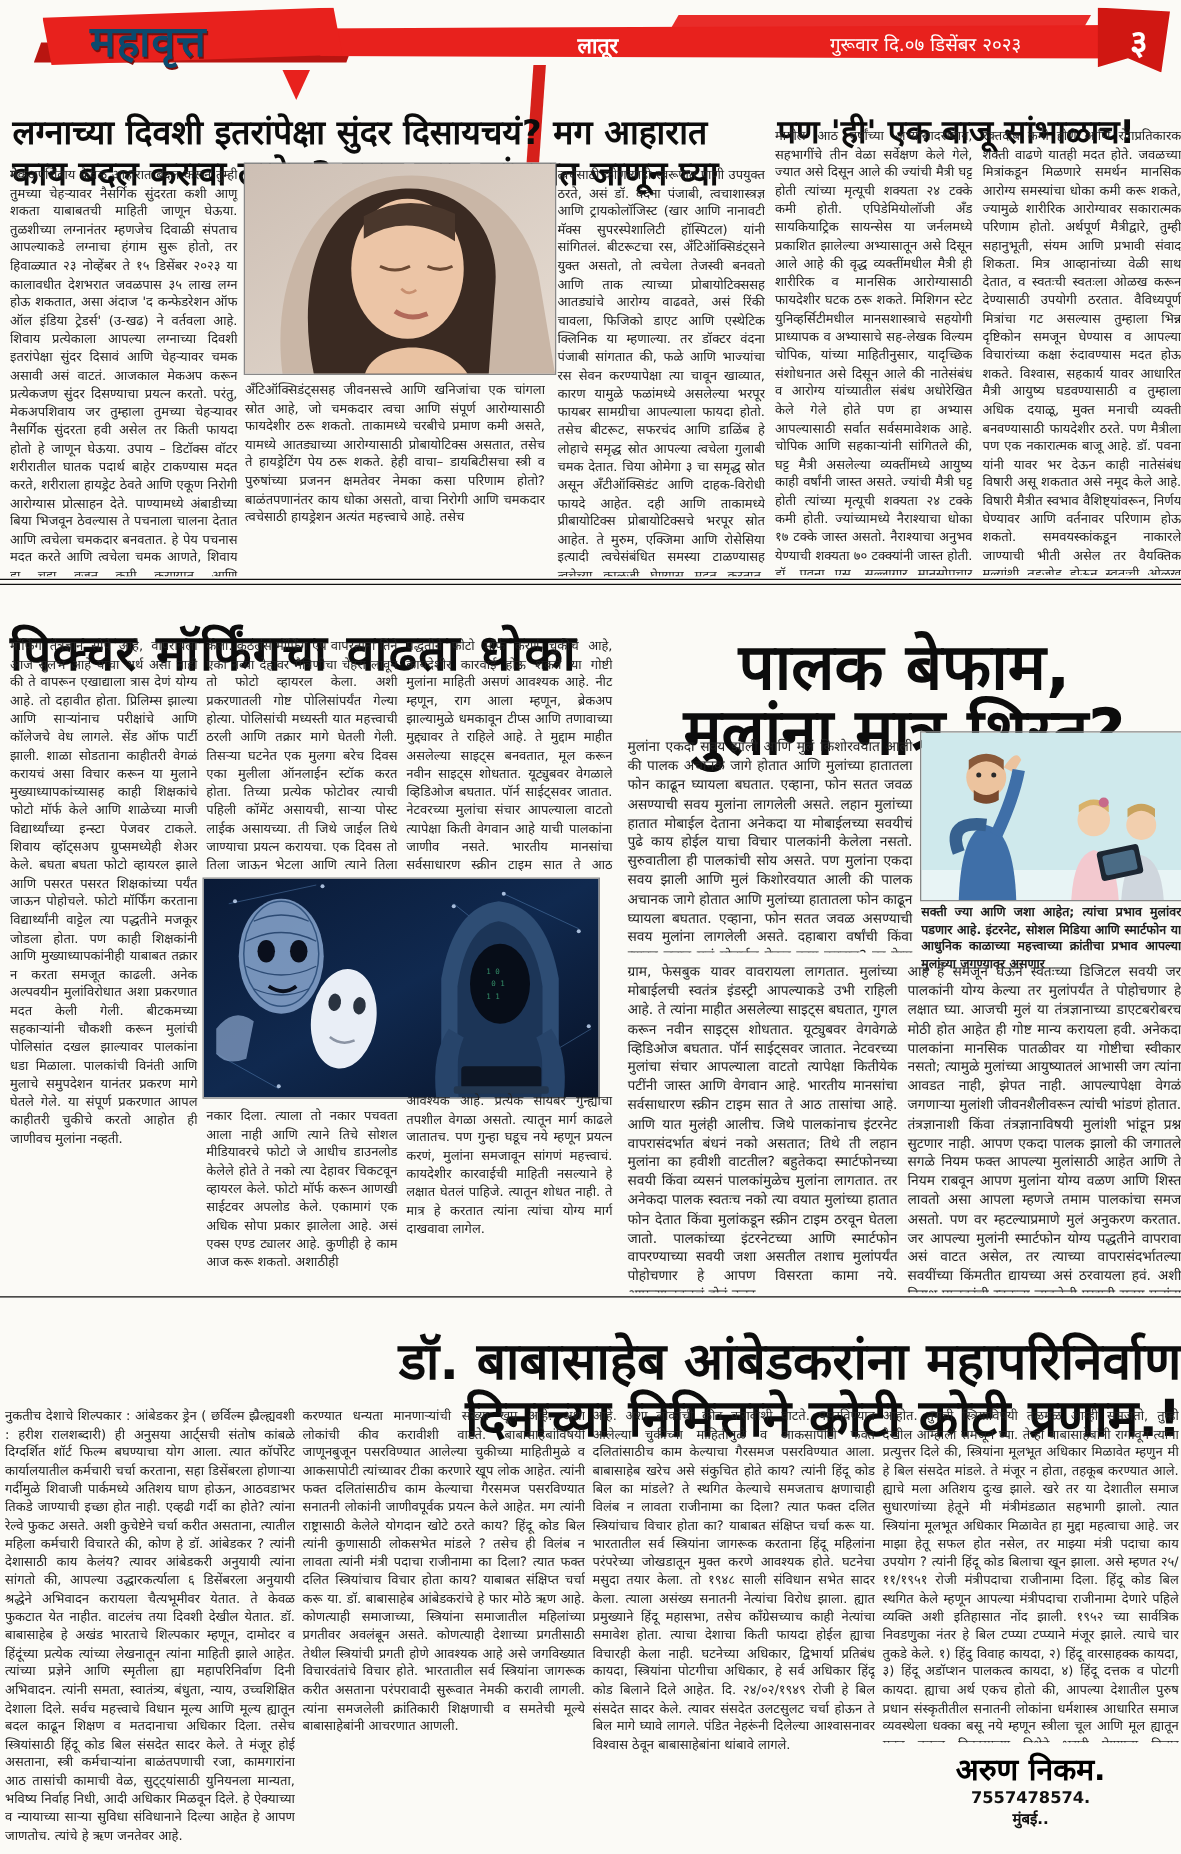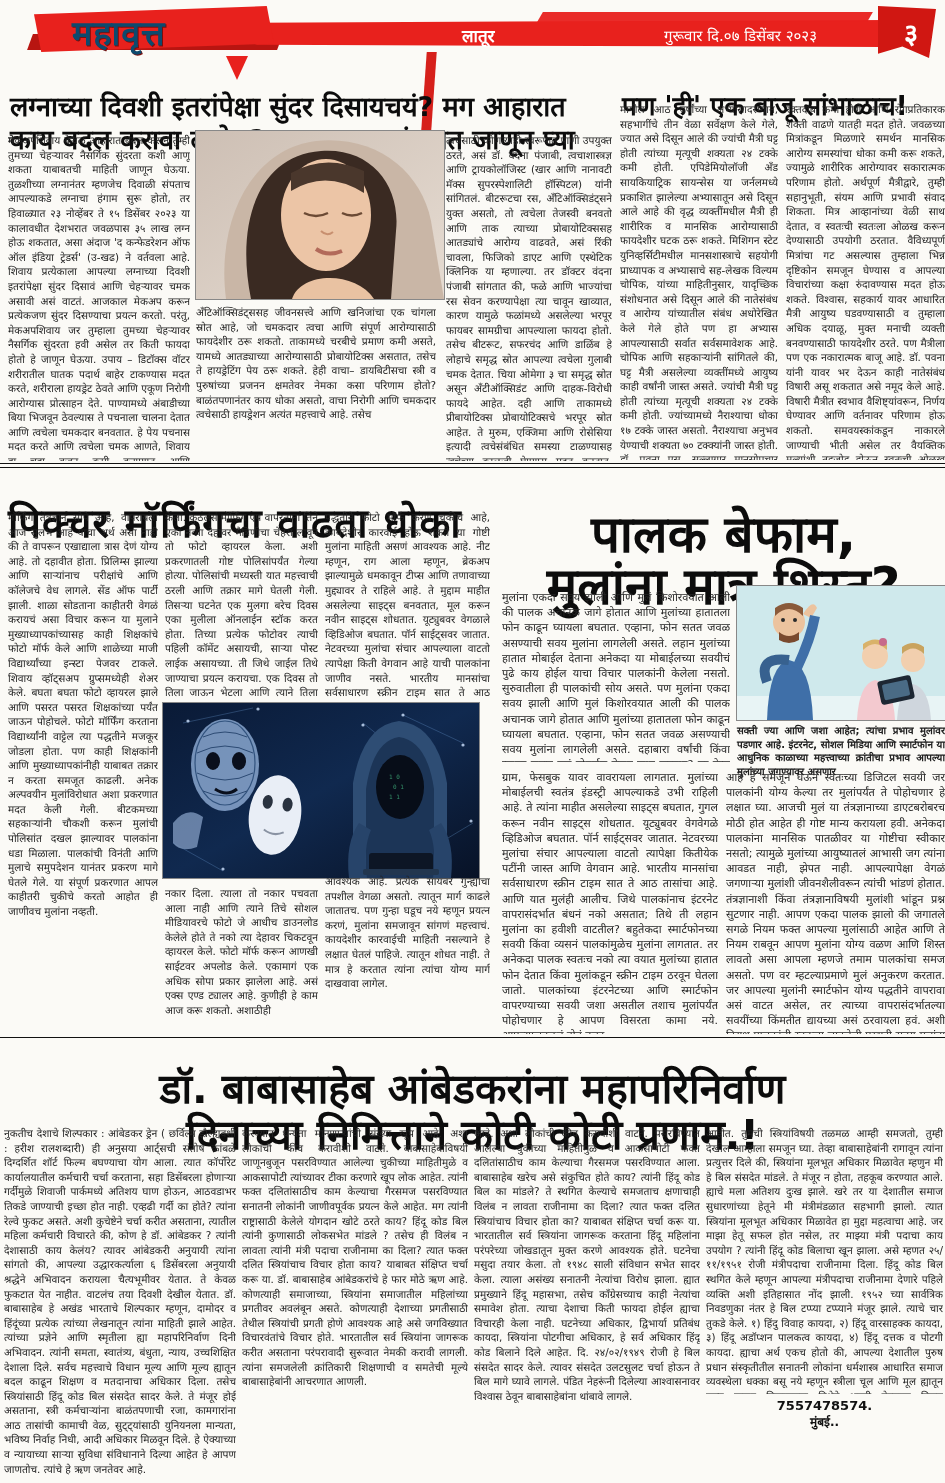--- a/index.html
+++ b/index.html
@@ -15,21 +15,21 @@
   .page-num-fold{background:#d01712;clip-path:polygon(0 0,100% 6%,88% 100%,42% 78%,0 92%);}
   .page-num{color:#fff;font-size:27px;font-weight:bold;}
   .red-tail{background:#d6201b;}
   .red-v{width:0;height:0;border-left:11px solid transparent;border-right:11px solid transparent;border-top:24px solid #e8211d;}
   
   .hl{font-weight:bold;color:#0c0c0c;line-height:1.22;margin-top:27px;}
   .hl-main{font-size:27px;}
   .hl-right{font-size:26px;}
   .hl-morph{font-size:40px;letter-spacing:1px;}
   .hl-parent{font-size:51px;text-align:center;line-height:1.25;}
-  .hl-tribute{font-size:41px;text-align:center;line-height:1.12;}
+  .hl-tribute{font-size:41px;text-align:right;line-height:1.12;}
   
   .col{position:absolute;font-size:10.4px;line-height:14.6px;text-align:justify;color:#242424;overflow:hidden;word-break:break-word;}
   .col-first::first-letter{font-weight:bold;}
   .caption{font-size:10px;line-height:13.5px;font-weight:bold;color:#202020;text-align:justify;}
   .rule-h{background:#111;height:1px;}
   .rule-double{border-top:1.5px solid #111;border-bottom:1.5px solid #111;height:3px;}
   
   .sig-name{font-size:24px;font-weight:bold;text-align:center;color:#000;}
   .sig-phone{font-size:13px;font-weight:bold;text-align:center;color:#111;}
   .sig-city{font-size:12px;font-weight:bold;text-align:center;color:#111;}
@@ -194,15 +194,16 @@
 
 <div class="abs hl hl-tribute" style="left:0;top:1040px;width:945px;">डॉ. बाबासाहेब आंबेडकरांना महापरिनिर्वाण</div>
 <div class="abs hl hl-tribute" style="left:0;top:1086px;width:945px;">दिनाच्या निमित्ताने कोटी कोटी प्रणाम.!</div>
 
 <div class="col" style="left:4px;top:1126px;width:232px;height:352px;">नुकतीच देशाचे शिल्पकार : आंबेडकर ड्रेन ( छर्विल्म झ्रैल्ह्यवशी : हरीश रालशब्दारी) ही अनुसया आर्ट्सची संतोष कांबळे दिग्दर्शित शॉर्ट फिल्म बघण्याचा योग आला. त्यात कॉर्पोरेट कार्यालयातील कर्मचारी चर्चा करताना, सहा डिसेंबरला होणाऱ्या गर्दीमुळे शिवाजी पार्कमध्ये अतिशय घाण होऊन, आठवडाभर तिकडे जाण्याची इच्छा होत नाही. एव्हढी गर्दी का होते? त्यांना रेल्वे फुकट असते. अशी कुचेष्टेने चर्चा करीत असताना, त्यातील महिला कर्मचारी विचारते की, कोण हे डॉ. आंबेडकर ? त्यांनी देशासाठी काय केलंय? त्यावर आंबेडकरी अनुयायी त्यांना सांगतो की, आपल्या उद्धारकर्त्याला ६ डिसेंबरला अनुयायी श्रद्धेने अभिवादन करायला चैत्यभूमीवर येतात. ते केवळ फुकटात येत नाहीत. वाटलंच तया दिवशी देखील येतात. डॉ. बाबासाहेब हे अखंड भारताचे शिल्पकार म्हणून, दामोदर व हिंदूंच्या प्रत्येक त्यांच्या लेखनातून त्यांना माहिती झाले आहेत. त्यांच्या प्रज्ञेने आणि स्मृतीला ह्या महापरिनिर्वाण दिनी अभिवादन. त्यांनी समता, स्वातंत्र्य, बंधुता, न्याय, उच्चशिक्षित देशाला दिले. सर्वच महत्त्वाचे विधान मूल्य आणि मूल्य ह्यातून बदल काढून शिक्षण व मतदानाचा अधिकार दिला. तसेच स्त्रियांसाठी हिंदू कोड बिल संसदेत सादर केले. ते मंजूर होई असताना, स्त्री कर्मचाऱ्यांना बाळंतपणाची रजा, कामगारांना आठ तासांची कामाची वेळ, सुट्ट्यांसाठी युनियनला मान्यता, भविष्य निर्वाह निधी, आदी अधिकार मिळवून दिले. हे ऐक्याच्या व न्यायाच्या साऱ्या सुविधा संविधानाने दिल्या आहेत हे आपण जाणतोच. त्यांचे हे ऋण जनतेवर आहे.</div>
 <div class="col" style="left:242px;top:1126px;width:226px;height:352px;">करण्यात धन्यता मानणाऱ्यांची संख्या खूप आहे. अशा लोकांची कीव करावीशी वाटते. बाबासाहेबांविषयी जाणूनबुजून पसरविण्यात आलेल्या चुकीच्या माहितीमुळे व आकसापोटी त्यांच्यावर टीका करणारे खूप लोक आहेत. त्यांनी फक्त दलितांसाठीच काम केल्याचा गैरसमज पसरविण्यात सनातनी लोकांनी जाणीवपूर्वक प्रयत्न केले आहेत. मग त्यांनी राष्ट्रासाठी केलेले योगदान खोटे ठरते काय? हिंदू कोड बिल त्यांनी कुणासाठी लोकसभेत मांडले ? तसेच ही विलंब न लावता त्यांनी मंत्री पदाचा राजीनामा का दिला? त्यात फक्त दलित स्त्रियांचाच विचार होता काय? याबाबत संक्षिप्त चर्चा करू या. डॉ. बाबासाहेब आंबेडकरांचे हे फार मोठे ऋण आहे. कोणत्याही समाजाच्या, स्त्रियांना समाजातील महिलांच्या प्रगतीवर अवलंबून असते. कोणत्याही देशाच्या प्रगतीसाठी तेथील स्त्रियांची प्रगती होणे आवश्यक आहे असे जगविख्यात विचारवंतांचे विचार होते. भारतातील सर्व स्त्रियांना जागरूक करीत असताना परंपरावादी सुरूवात नेमकी करावी लागली. त्यांना समजलेली क्रांतिकारी शिक्षणाची व समतेची मूल्ये बाबासाहेबांनी आचरणात आणली.</div>
 <div class="col" style="left:474px;top:1126px;width:226px;height:352px;">आहे. अशा लोकांची कीव करावीशी वाटते. पसरविण्यात आलेल्या चुकीच्या माहितीमुळे व आकसापोटी फक्त दलितांसाठीच काम केल्याचा गैरसमज पसरविण्यात आला. बाबासाहेब खरेच असे संकुचित होते काय? त्यांनी हिंदू कोड बिल का मांडले? ते स्थगित केल्याचे समजताच क्षणाचाही विलंब न लावता राजीनामा का दिला? त्यात फक्त दलित स्त्रियांचाच विचार होता का? याबाबत संक्षिप्त चर्चा करू या. भारतातील सर्व स्त्रियांना जागरूक करताना हिंदू महिलांना परंपरेच्या जोखडातून मुक्त करणे आवश्यक होते. घटनेचा मसुदा तयार केला. तो १९४८ साली संविधान सभेत सादर केला. त्याला असंख्य सनातनी नेत्यांचा विरोध झाला. ह्यात प्रमुख्याने हिंदू महासभा, तसेच काँग्रेसच्याच काही नेत्यांचा समावेश होता. त्याचा देशाचा किती फायदा होईल ह्याचा विचारही केला नाही. घटनेच्या अधिकार, द्विभार्या प्रतिबंध कायदा, स्त्रियांना पोटगीचा अधिकार, हे सर्व अधिकार हिंदू कोड बिलाने दिले आहेत. दि. २४/०२/१९४९ रोजी हे बिल संसदेत सादर केले. त्यावर संसदेत उलटसुलट चर्चा होऊन ते बिल मागे घ्यावे लागले. पंडित नेहरूंनी दिलेल्या आश्वासनावर विश्वास ठेवून बाबासाहेबांना थांबावे लागले.</div>
 <div class="col" style="left:706px;top:1126px;width:237px;height:268px;">आहोत. तुमची स्त्रियांविषयी तळमळ आम्ही समजतो, तुम्ही देखील आम्हाला समजून घ्या. तेव्हा बाबासाहेबांनी रागावून त्यांना प्रत्युत्तर दिले की, स्त्रियांना मूलभूत अधिकार मिळावेत म्हणुन मी हे बिल संसदेत मांडले. ते मंजूर न होता, तहकूब करण्यात आले. ह्याचे मला अतिशय दुःख झाले. खरे तर या देशातील समाज सुधारणांच्या हेतूने मी मंत्रीमंडळात सहभागी झालो. त्यात स्त्रियांना मूलभूत अधिकार मिळावेत हा मुद्दा महत्वाचा आहे. जर माझा हेतू सफल होत नसेल, तर माझ्या मंत्री पदाचा काय उपयोग ? त्यांनी हिंदू कोड बिलाचा खून झाला. असे म्हणत २५/ ११/१९५१ रोजी मंत्रीपदाचा राजीनामा दिला. हिंदू कोड बिल स्थगित केले म्हणून आपल्या मंत्रीपदाचा राजीनामा देणारे पहिले व्यक्ति अशी इतिहासात नोंद झाली. १९५२ च्या सार्वत्रिक निवडणुका नंतर हे बिल टप्प्या टप्प्याने मंजूर झाले. त्याचे चार तुकडे केले. १) हिंदु विवाह कायदा, २) हिंदू वारसाहक्क कायदा, ३) हिंदू अडॉप्शन पालकत्व कायदा, ४) हिंदू दत्तक व पोटगी कायदा. ह्याचा अर्थ एकच होतो की, आपल्या देशातील पुरुष प्रधान संस्कृतीतील सनातनी लोकांना धर्मशास्त्र आधारित समाज व्यवस्थेला धक्का बसू नये म्हणून स्त्रीला चूल आणि मूल ह्यातून मुक्त करून विकासाच्या दिशेने भरारी घेण्याचा विचार आखण्यासाठी करीत होते. त्यावर बाबासाहेब म्हणजे एक शूद्र दलित कायदे करतो; ही गोष्ट त्यांच्या पचनी पडली नाही. हे मात्र निर्विवाद सत्य आहे. ७ आजच्या घडामोडीत तसेच दिवसभर मनोरंजन उपलब्ध असल्यामुळे वाचन संस्कृती कमी झाली आहे. बाबासाहेबांच्या बाबतीत असलेले गैरसमज दूर होण्यास मदत होईल. जर आपण असे केले, तरच बाबांना खरी आदरांजली ठरेल</div>
 
 <div class="abs" style="left:706px;top:1398px;width:237px;">
+  <div class="sig-name">अरुण निकम.</div>
   <div class="sig-phone">7557478574.</div>
   <div class="sig-city">मुंबई..</div>
 </div>
 
 </body></html>

